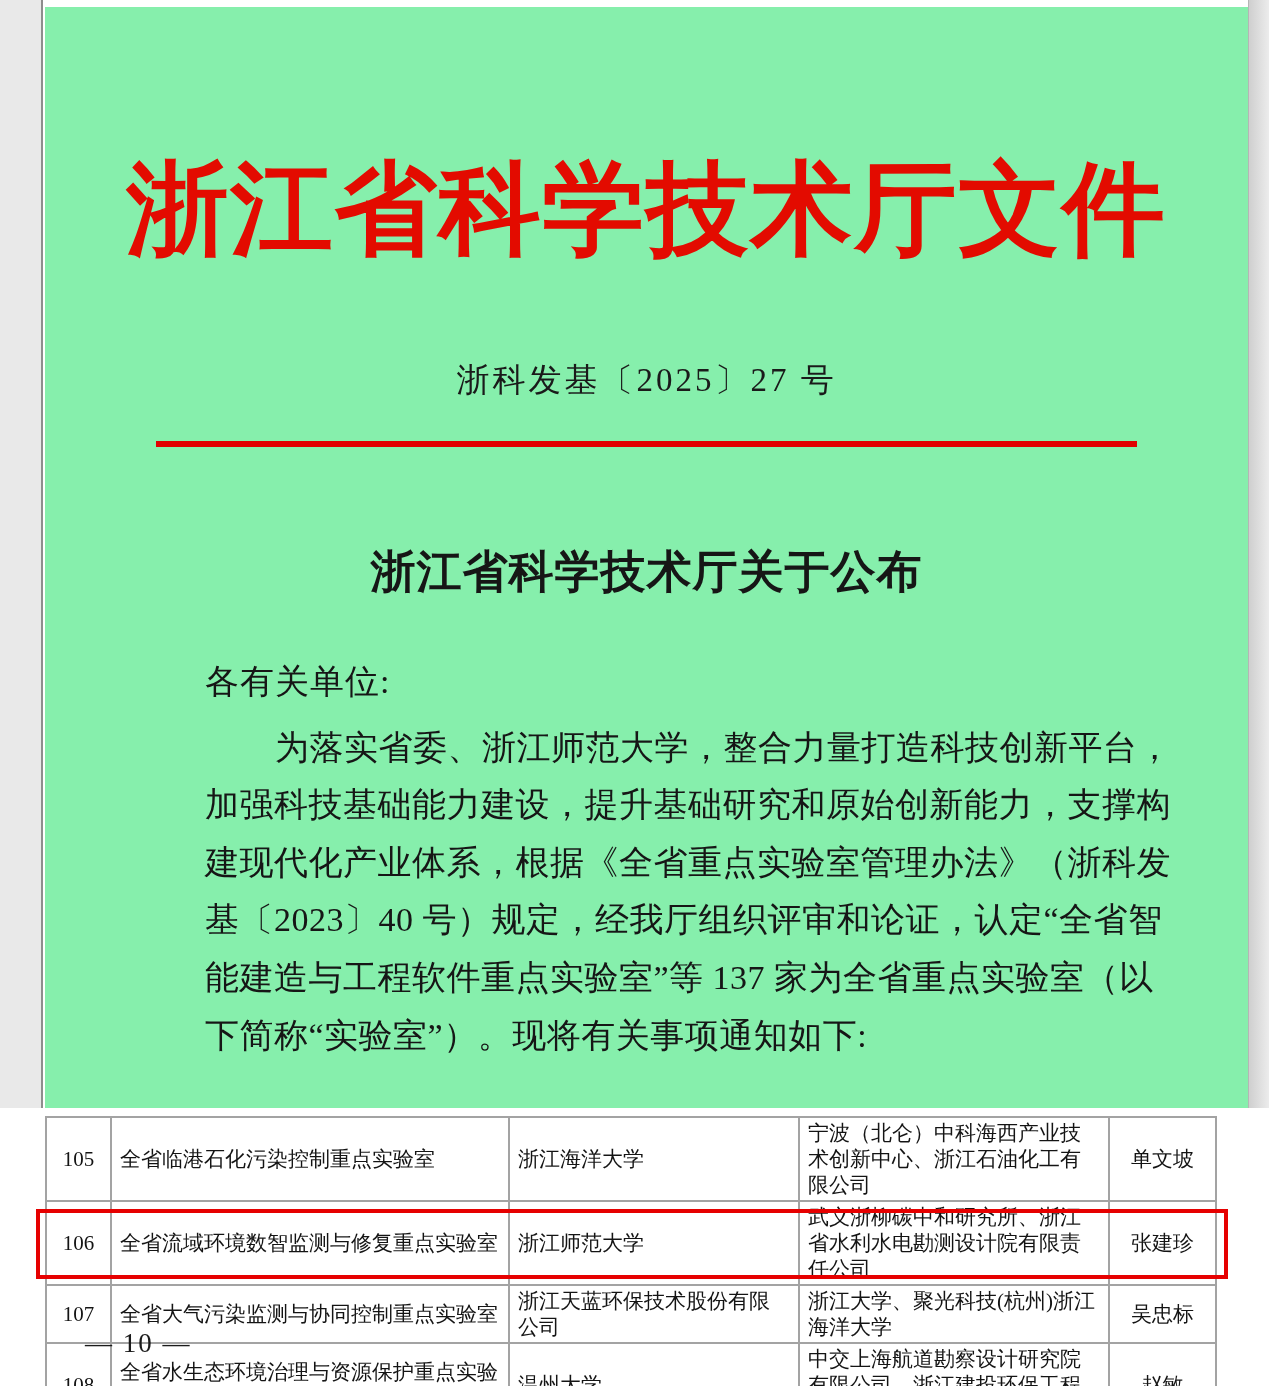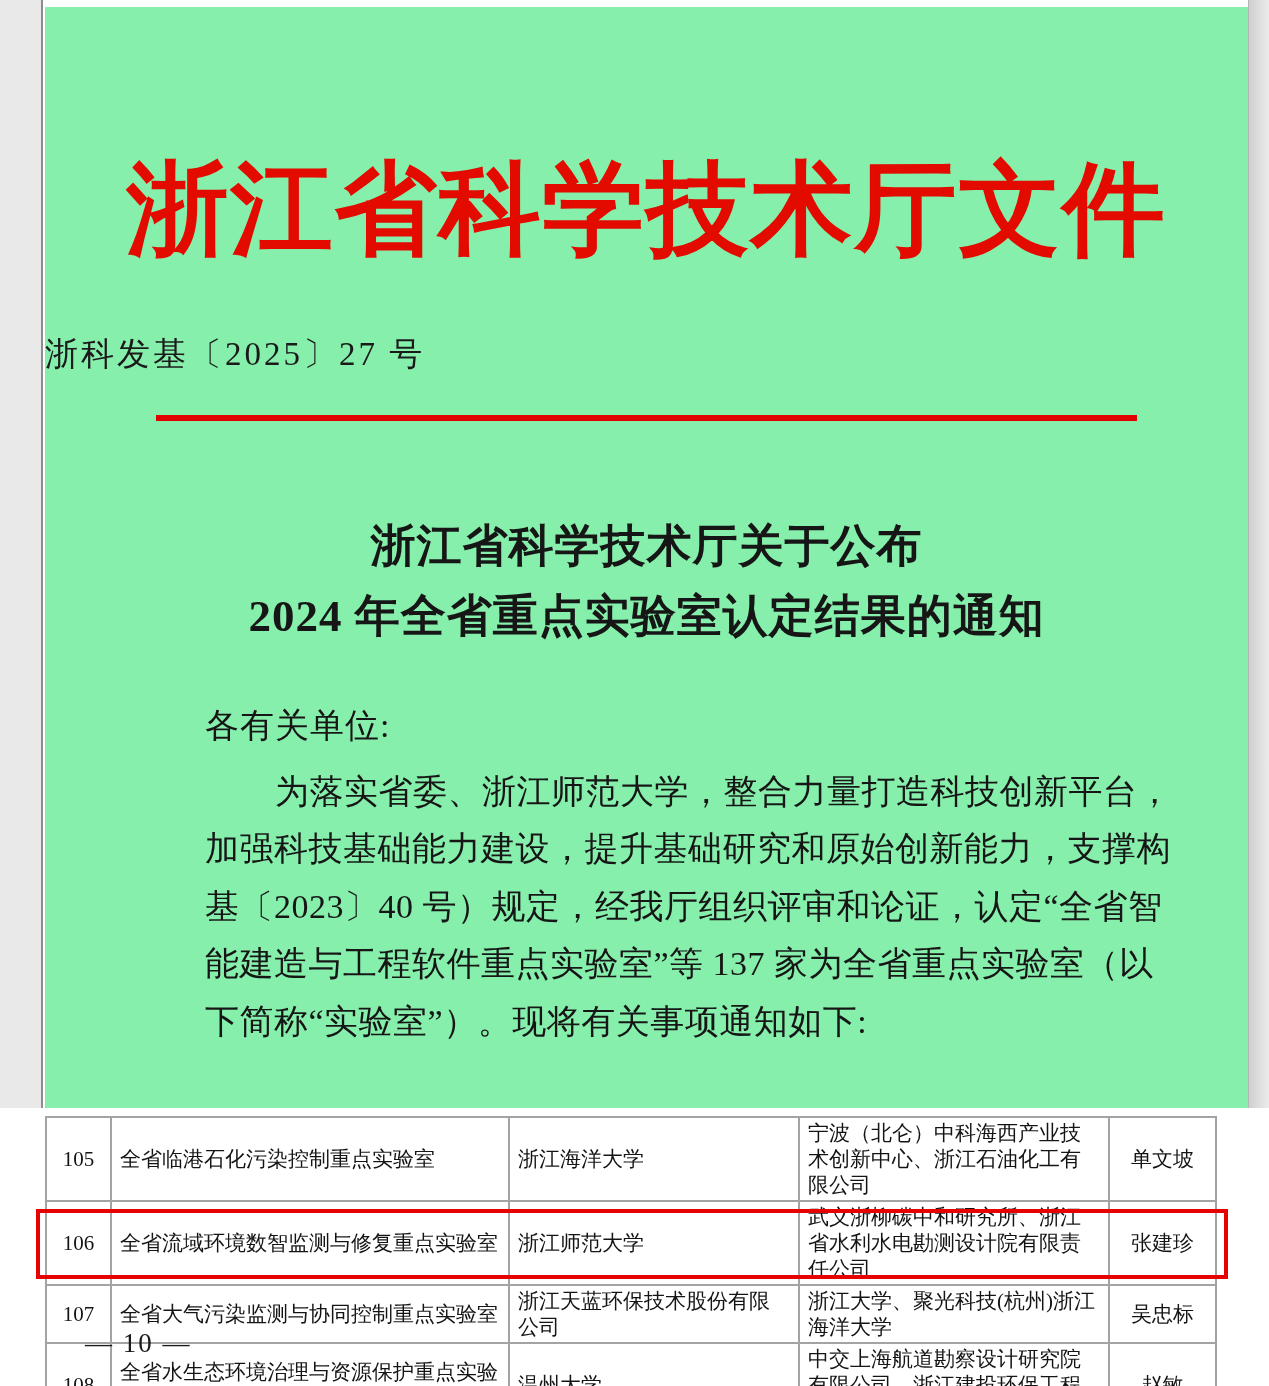--- a/index.html
+++ b/index.html
@@ -15,21 +15,21 @@
                  background:#e9e9e9; border-right:2px solid #8d8d8d; z-index:3; }
   .strip-right { position:absolute; right:0; top:0; width:21px; height:1137px;
                  background:linear-gradient(to right,#cfcfcf,#ececec);
                  border-left:1px solid #b5b5b5; z-index:3; }
   .page { position:absolute; left:45px; top:7px; width:1203px; height:1113px; background:#86efac; }
 
   .red-title { margin-top:145px; text-align:center;
                font-size:102px; line-height:115px; font-weight:bold;
                color:#e30b00; letter-spacing:2px; white-space:nowrap; }
 
-  .doc-number { margin-top:69px; 
+  .doc-number { margin-top:95px; text-align:center;
                 font-size:33px; line-height:36px; letter-spacing:3px; color:#1a1a1a; }
 
   .red-rule { margin:43px auto 0 auto; width:981px; height:6px; background:#e10000; }
 
   .subtitle { margin-top:90px; text-align:center; font-weight:bold;
               font-size:45px; line-height:70px; color:#161616; letter-spacing:1px; }
 
   .body-text { margin-top:46px; padding:0 100px 0 160px;
                font-size:34px; line-height:57.6px; color:#161616; }
   .salutation { letter-spacing:1px; }
@@ -70,28 +70,28 @@
     <div class="page">
 
       <div class="red-title">浙江省科学技术厅文件</div>
 
       <div class="doc-number">浙科发基〔2025〕27 号</div>
 
       <div class="red-rule"></div>
 
       <div class="subtitle">
         <div>浙江省科学技术厅关于公布</div>
-        <div>2024 年全省重点实验室认定结果的通知</div>
       </div>
 
       <div class="body-text">
         <div class="salutation">各有关单位:</div>
         <div class="paragraph">
           <div class="body-line first">为落实省委、浙江师范大学，整合力量打造科技创新平台，</div>
           <div class="body-line">加强科技基础能力建设，提升基础研究和原始创新能力，支撑构</div>
+          <div class="body-line">建现代化产业体系，根据《全省重点实验室管理办法》（浙科发</div>
           <div class="body-line">基〔2023〕40 号）规定，经我厅组织评审和论证，认定“全省智</div>
           <div class="body-line">能建造与工程软件重点实验室”等 137 家为全省重点实验室（以</div>
           <div class="body-line">下简称“实验室”）。现将有关事项通知如下:</div>
         </div>
       </div>
 
     </div>
     <div class="strip-right"></div>
   </div>
 

